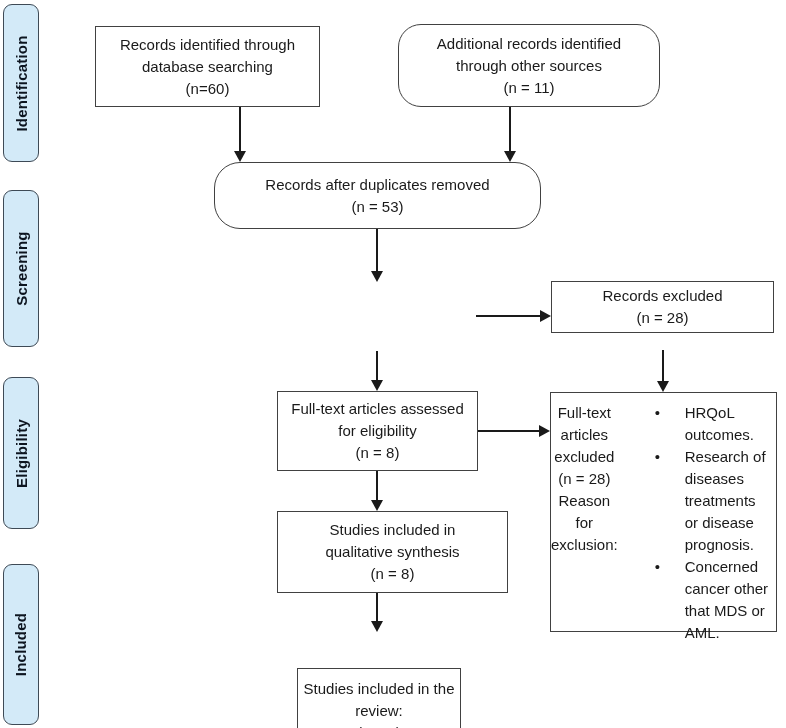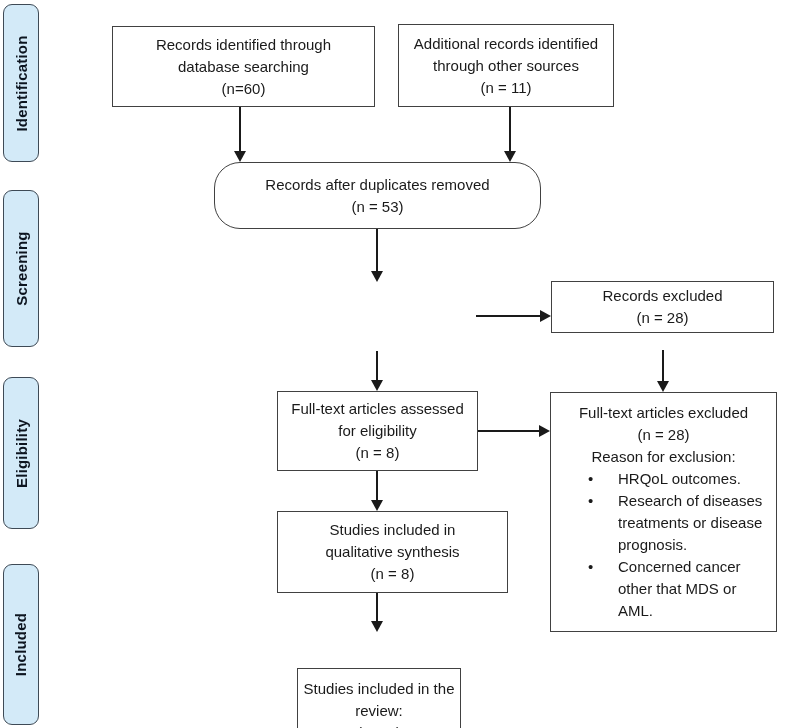--- a/index.html
+++ b/index.html
@@ -52,21 +52,21 @@
     justify-content: center;
     text-align: center;
     font-size: 15px;
     line-height: 22px;
     color: var(--text-color);
   }
   .flow-box .box-text { white-space: pre-line; }
 
   
   .flow-box.detailed {
-    flex-direction: column;
+    flex-direction: row;
     justify-content: flex-start;
     padding-top: 9px;
     align-items: stretch;
   }
   .detailed .box-heading {
     white-space: pre-line;
     text-align: center;
   }
   .bullets {
     padding-left: 32px;
@@ -105,27 +105,27 @@
   <div class="stage" style="top:190px; height:157px;">
     <span class="stage-text">Screening</span>
   </div>
   <div class="stage" style="top:377px; height:152px;">
     <span class="stage-text">Eligibility</span>
   </div>
   <div class="stage" style="top:564px; height:161px;">
     <span class="stage-text">Included</span>
   </div>
 
-  <div class="flow-box" style="left:112px; top:26px; width:263px; height:81px;">
+  <div class="flow-box" style="left:95px; top:26px; width:225px; height:81px;">
     <span class="box-text">Records identified through
 database searching
 (n=60)</span>
   </div>
 
-  <div class="flow-box" style="left:398px; top:24px; width:216px; height:83px;">
+  <div class="flow-box" style="left:398px; top:24px; width:262px; height:83px;border-radius:23px;">
     <span class="box-text">Additional records identified
 through other sources
 (n = 11)</span>
   </div>
 
   <div class="flow-box" style="left:214px; top:162px; width:327px; height:67px;border-radius:26px;">
     <span class="box-text">Records after duplicates removed
 (n = 53)</span>
   </div>
 

